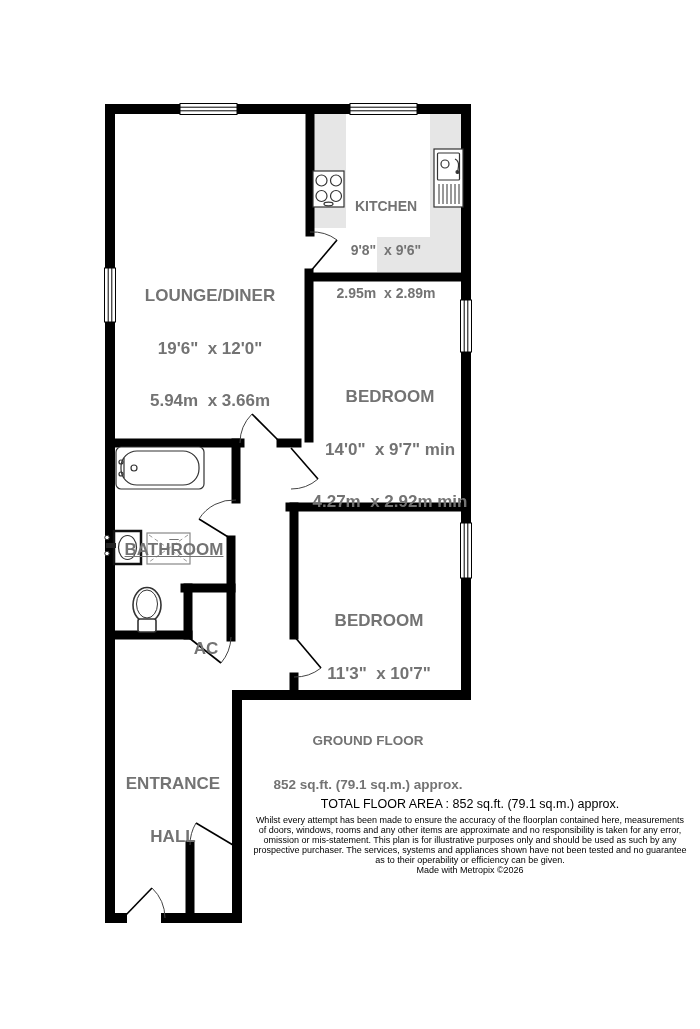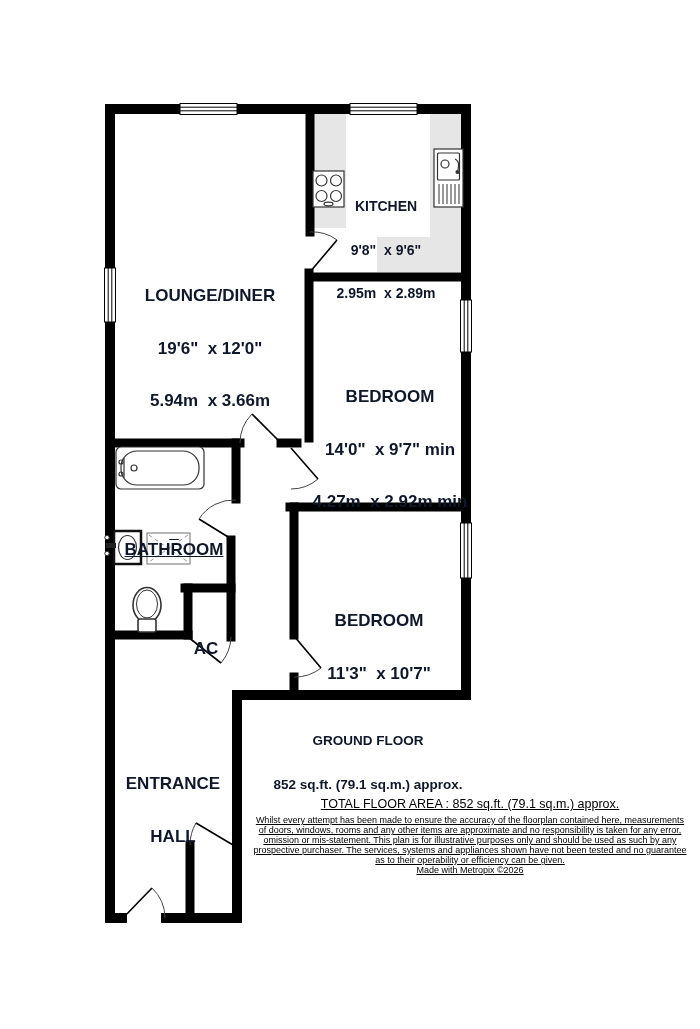--- a/index.html
+++ b/index.html
@@ -1,26 +1,26 @@
 <!DOCTYPE html>
 <html><head>
 <meta charset="utf-8">
 <style>
   html,body{margin:0;padding:0;}
   body{
     width:700px;height:1029px;position:relative;background:#ffffff;
     font-family:"Liberation Sans",sans-serif;overflow:hidden;color:#000;
   }
   .plan-svg{position:absolute;left:0;top:0;}
-  .lbl{position:absolute;text-align:center;white-space:pre;color:#0f172a;}
+  .lbl{position:absolute;text-align:center;white-space:pre;color:#737373;}
   .lbl.bold{font-weight:bold;}
   .room-lg{font-size:17px;line-height:17.5px;}
   .room-sm{font-size:14px;line-height:14.5px;}
   .floor-sum{font-size:13.5px;line-height:14.5px;font-weight:bold;}
-  .footer{position:absolute;left:240px;top:797px;width:460px;text-align:center;text-decoration:underline;}
+  .footer{position:absolute;left:240px;top:797px;width:460px;text-align:center;}
   .footer-total{font-size:12.5px;line-height:14px;margin-bottom:4px;}
   .footer-disclaimer{font-size:9px;line-height:10px;white-space:pre-line;}
   .footer-credit{font-size:9px;line-height:10px;}
 </style>
 </head>
 <body>
 
 <svg class="plan-svg" width="700" height="1029" viewBox="0 0 700 1029">
 
   <g fill="#e6e6e6" stroke="none">

